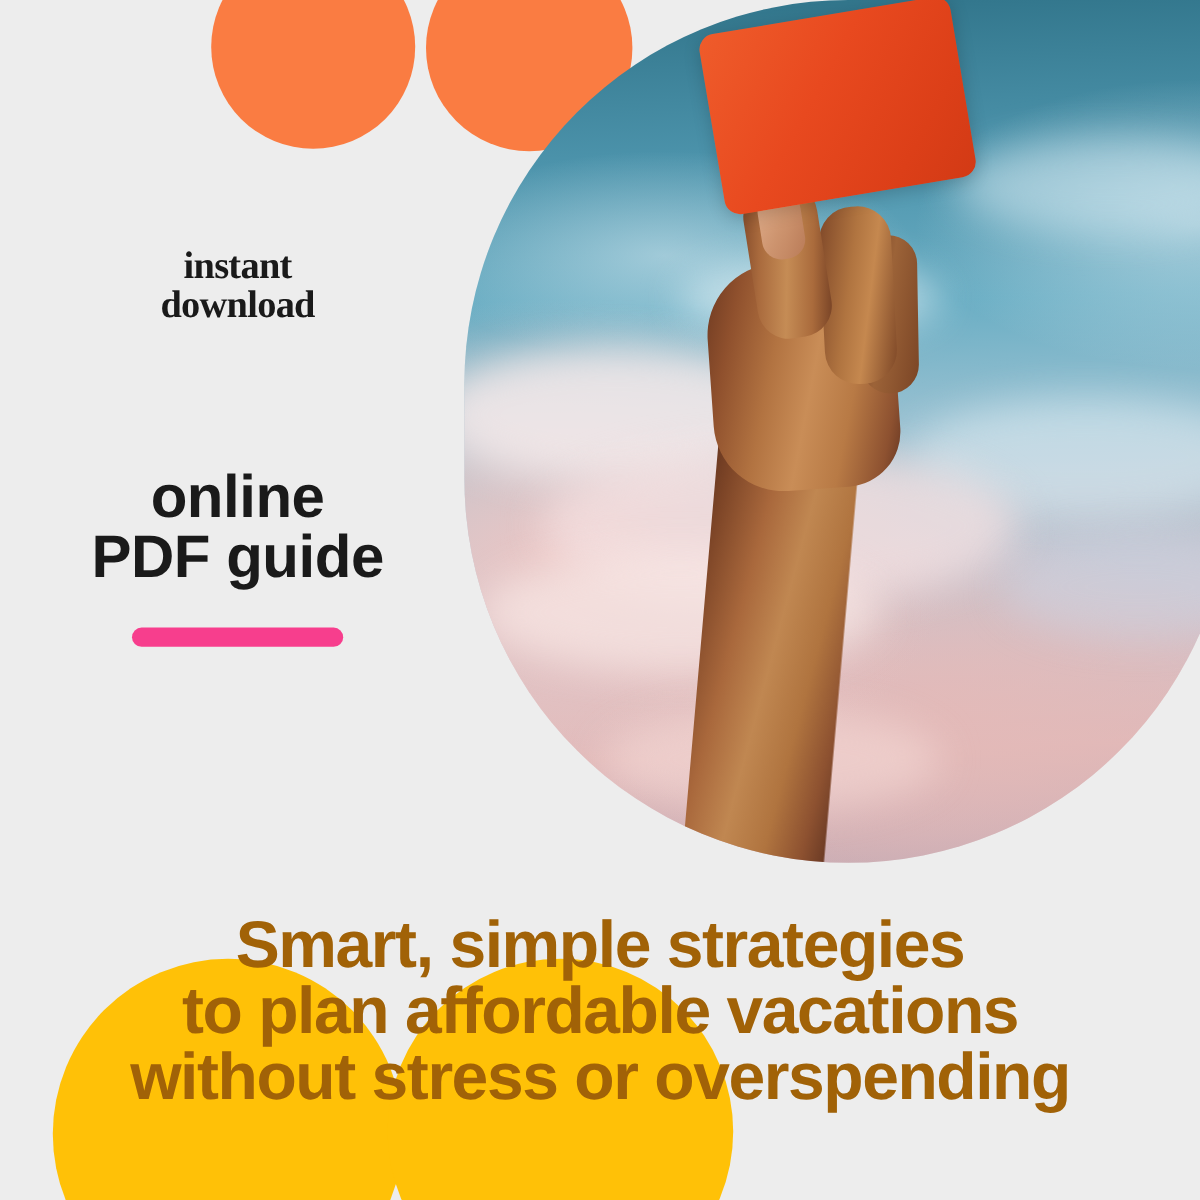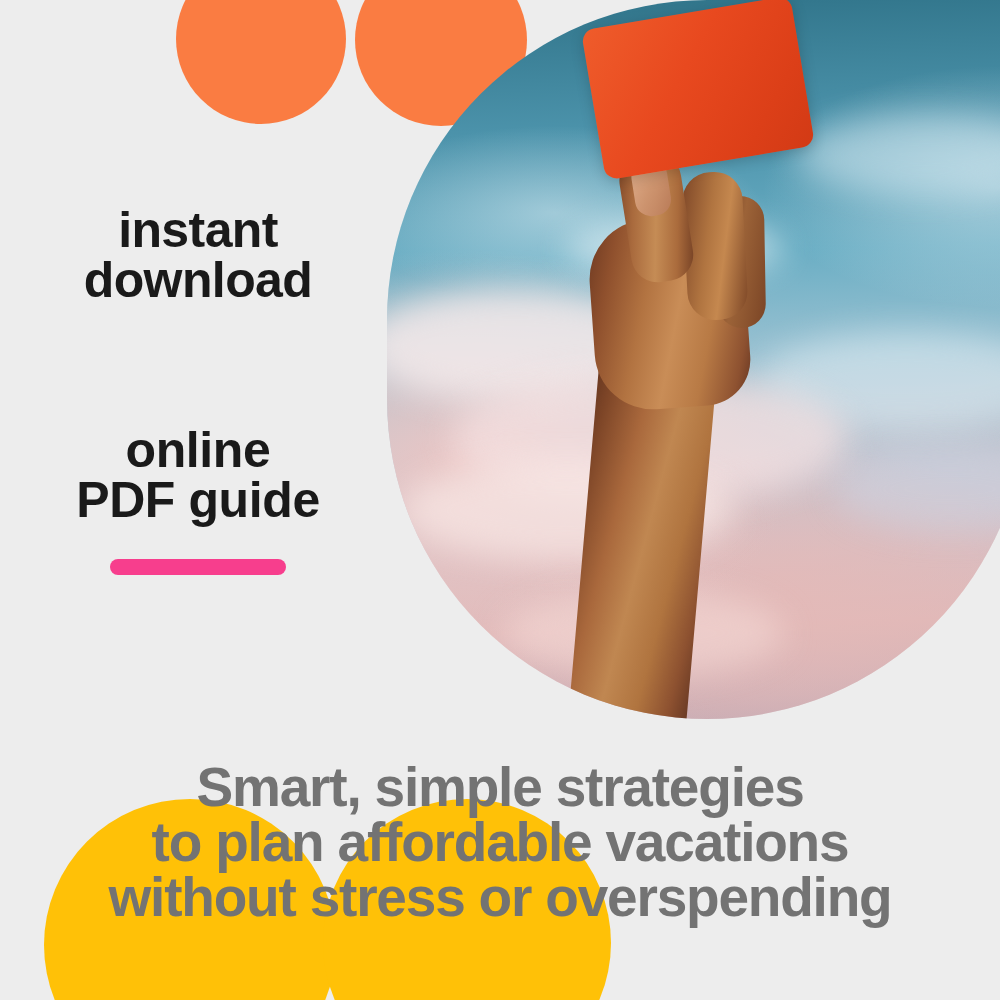--- a/index.html
+++ b/index.html
@@ -190,26 +190,27 @@
   
   #copy-block {
     position: absolute;
     left: 62px;
     top: 205px;
     width: 272px;
     text-align: center;
     color: #1a1a1a;
   }
   #eyebrow-primary {
-    font-size: 50px;
+    font-size: 32px;
     font-weight: 700;
     line-height: 1.0;
     letter-spacing: -0.6px;
     white-space: pre-line;
     margin: 0;
+    font-family: Liberation Serif, serif;
   }
   #eyebrow-secondary {
     font-size: 50px;
     font-weight: 700;
     line-height: 1.0;
     letter-spacing: -0.4px;
     white-space: pre-line;
     margin: 120px 0 0 0;
   }
   #accent-bar {
@@ -220,21 +221,21 @@
     margin: 34px auto 0 auto;
   }
 
   
   #headline {
     position: absolute;
     left: 0;
     top: 760px;
     width: 1000px;
     text-align: center;
-    color: #737373;
+    color: #a16207;
     font-size: 55px;
     font-weight: 700;
     line-height: 1.0;
     letter-spacing: -1.2px;
     white-space: pre-line;
   }
 </style>
 </head>
 <body>
 

